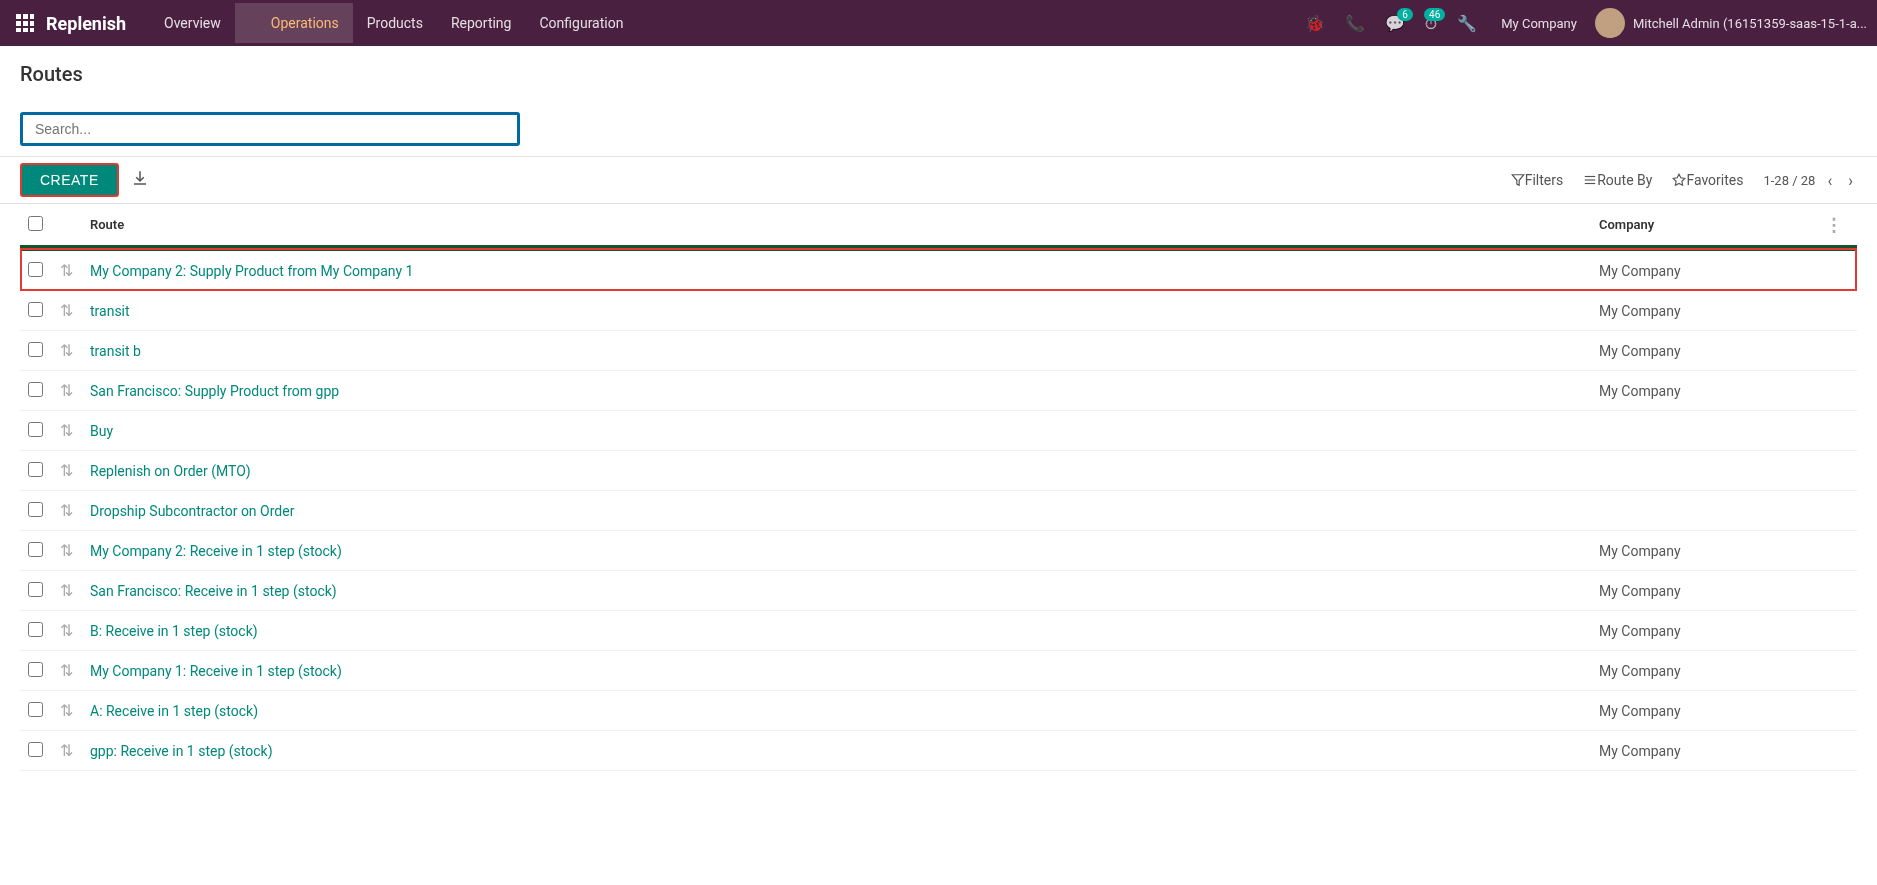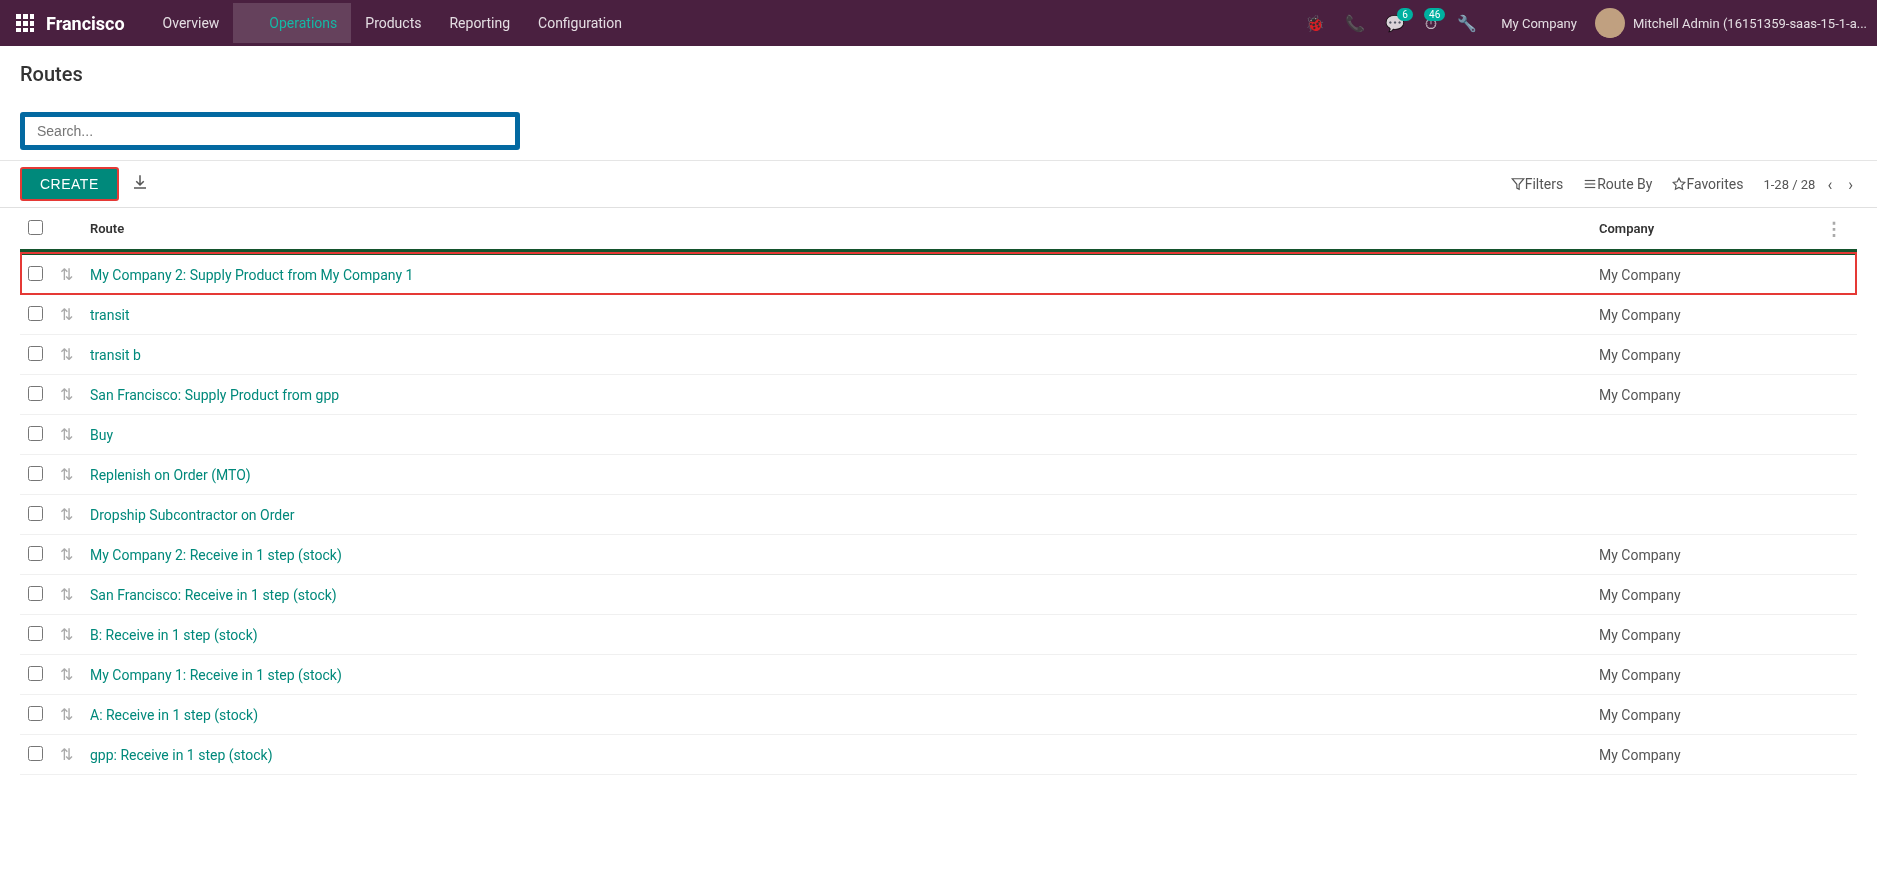--- a/index.html
+++ b/index.html
@@ -20,21 +20,21 @@
     }
     .topnav-brand {
       font-size: 18px; font-weight: 700; color: #fff; margin-right: 24px; white-space: nowrap;
     }
     .topnav-menu {
       display: flex; align-items: center; gap: 0; flex: 1;
     }
     .topnav-menu-item {
       color: rgba(255,255,255,0.85); padding: 0 14px; height: 40px; display: flex; align-items: center; cursor: pointer; font-size: 14px; white-space: nowrap;
     }
-    .topnav-menu-item.active { background: rgba(255,255,255,0.15); color: #14b8a6; padding-left: 36px; }
+    .topnav-menu-item.active { background: rgba(255,255,255,0.15); color: #fdba74; padding-left: 36px; }
 
     .topnav-right {
       display: flex; align-items: center; gap: 8px; margin-left: auto;
     }
     .topnav-icon {
       color: rgba(255,255,255,0.8); cursor: pointer; font-size: 16px; padding: 4px 6px; display: flex; align-items: center; position: relative;
     }
     .badge {
       background: #00b0a0; color: #fff; font-size: 10px; border-radius: 10px; padding: 1px 5px; position: absolute; top: -2px; right: -2px;
     }
@@ -73,21 +73,21 @@
     }
     .pagination-arrow {
       color: #555; cursor: pointer; font-size: 16px; padding: 2px 4px;
     }
 
     
     .search-bar-row {
       display: flex; align-items: center; padding: 10px 20px; border-bottom: 1px solid #e5e5e5;
     }
     .search-input {
-      border: 5px solid #0369a1; border-radius: 3px; padding: 6px 12px; font-size: 14px; color: #8b5cf6; width: 500px; outline: none;
+      border: 3px solid #0369a1; border-radius: 3px; padding: 6px 12px; font-size: 14px; color: #8b5cf6; width: 500px; outline: none;
     }
 
     
     .table-container {
       padding: 0 20px;
     }
     table {
       width: 100%; border-collapse: collapse;
     }
     thead tr {
@@ -137,21 +137,21 @@
         <rect x="7" y="0" width="5" height="5"></rect>
         <rect x="14" y="0" width="4" height="5"></rect>
       <rect x="0" y="7" width="5" height="5"></rect>
         <rect x="7" y="7" width="5" height="5"></rect>
         <rect x="14" y="7" width="4" height="5"></rect>
       <rect x="0" y="14" width="5" height="4"></rect>
         <rect x="7" y="14" width="5" height="4"></rect>
         <rect x="14" y="14" width="4" height="4"></rect>
     </svg>
   </div>
-  <span class="topnav-brand">Francisco</span>
+  <span class="topnav-brand">Replenish</span>
   <div class="topnav-menu">
     <div class="topnav-menu-item">Overview</div>
     <div class="topnav-menu-item active">Operations</div>
     <div class="topnav-menu-item">Products</div>
     <div class="topnav-menu-item">Reporting</div>
     <div class="topnav-menu-item">Configuration</div>
   </div>
   <div class="topnav-right">
     <div class="topnav-icon">🐞</div>
     <div class="topnav-icon">📞</div>

